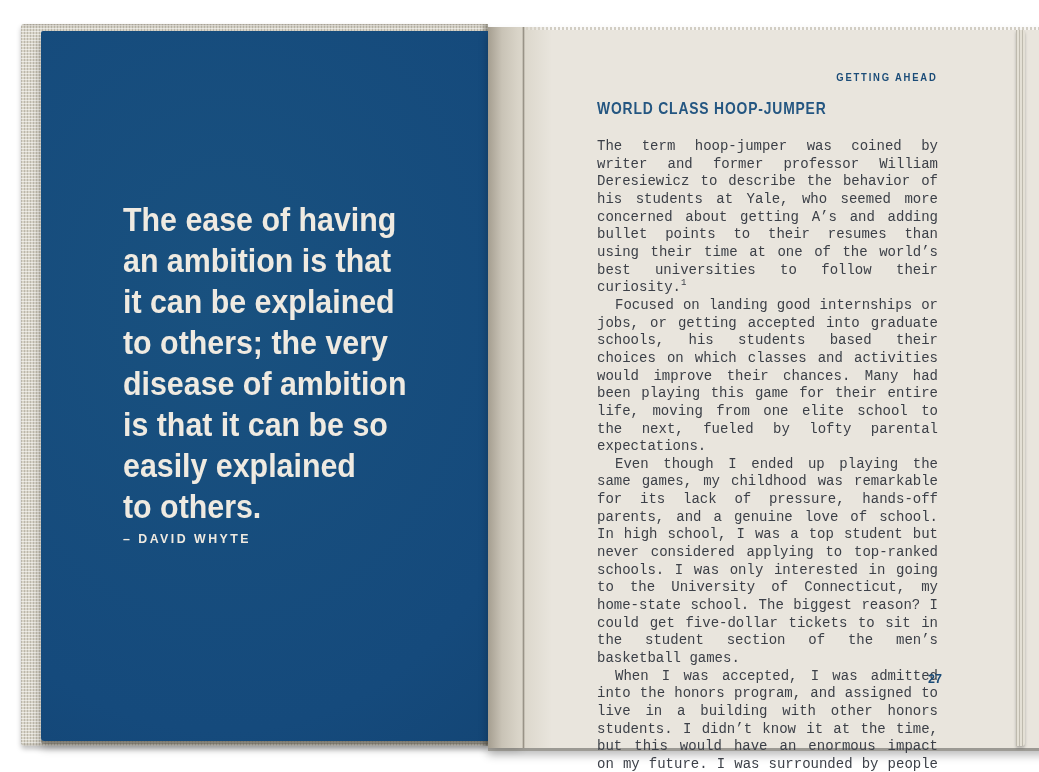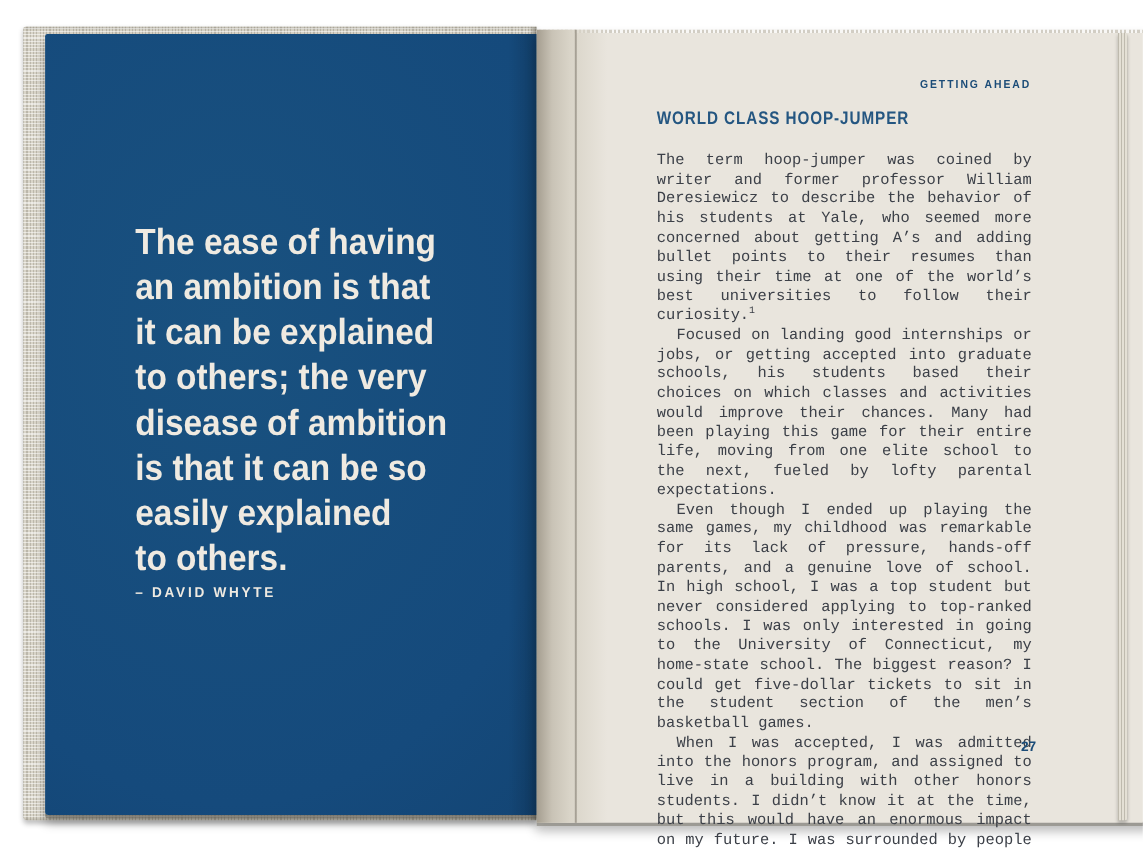--- a/index.html
+++ b/index.html
@@ -24,20 +24,21 @@
     background-image:repeating-linear-gradient(90deg, rgba(120,115,100,.35) 0 1px, rgba(0,0,0,0) 1px 3px);
     box-shadow:0 2px 3px rgba(0,0,0,.25);
     border-radius:0 3px 3px 0;
   }
   
   .page-left{
     position:absolute;left:41px;top:31px;width:447px;height:710px;
     background:radial-gradient(130% 110% at 38% 38%, #19517f 0%, var(--navy,#154a7c) 55%, #113f6b 100%);
     border-radius:2px 0 0 3px;
     box-shadow:0 3px 0 rgba(100,96,86,.55), 0 7px 10px rgba(0,0,0,.28);
+    padding-left:32px;
   }
   .page-left::after{ 
     content:"";position:absolute;right:0;top:0;bottom:0;width:26px;
     background:linear-gradient(90deg, rgba(0,0,0,0) 0, rgba(0,0,0,.18) 100%);
   }
   .quote{
     position:absolute;left:82px;top:168px;
     font-size:33px;line-height:41px;font-weight:700;
     color:var(--quote-text,#efeae1);
     transform:scaleX(.92);transform-origin:left top;

